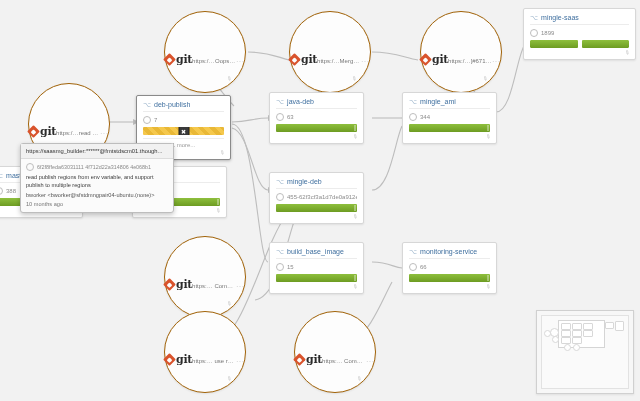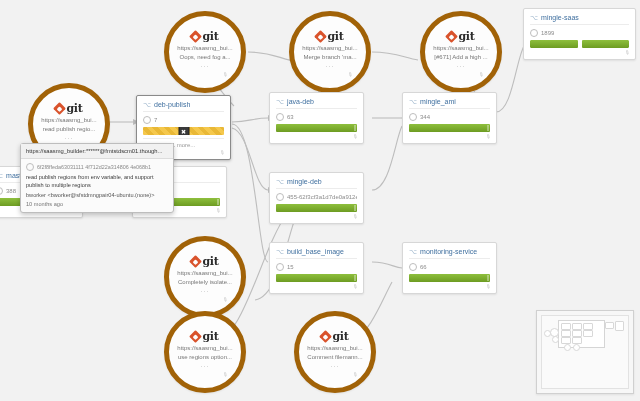--- a/index.html
+++ b/index.html
@@ -9,23 +9,23 @@
     font-family:"Liberation Sans","DejaVu Sans",sans-serif;
     font-size:7px;color:#444;
     position:relative;
   }
   #canvas{position:absolute;inset:0;}
   svg.edges{position:absolute;left:0;top:0;width:640px;height:401px;pointer-events:none;}
 
   
   .gitnode{
     position:absolute;width:82px;height:82px;border-radius:50%;
-    background:#fdfdfd;border:5px solid #a16207;
+    background:#fdfdfd;border:1px solid #a16207;
     box-shadow:0 1px 2px rgba(0,0,0,.07);
-    display:flex;flex-direction:column;align-items:center;
+    display:flex;flex-direction:row;align-items:center;
     justify-content:flex-start;padding-top:14px;box-sizing:border-box;
   }
   .git-logo{display:flex;align-items:center;gap:2px;height:12px;}
   .git-diamond{
     width:9px;height:9px;background:#d9532c;
     transform:rotate(45deg);border-radius:1px;position:relative;
   }
   .git-diamond:after{
     content:"";position:absolute;left:2.5px;top:2.5px;
     width:4px;height:4px;background:#fdfdfd;border-radius:1px;

